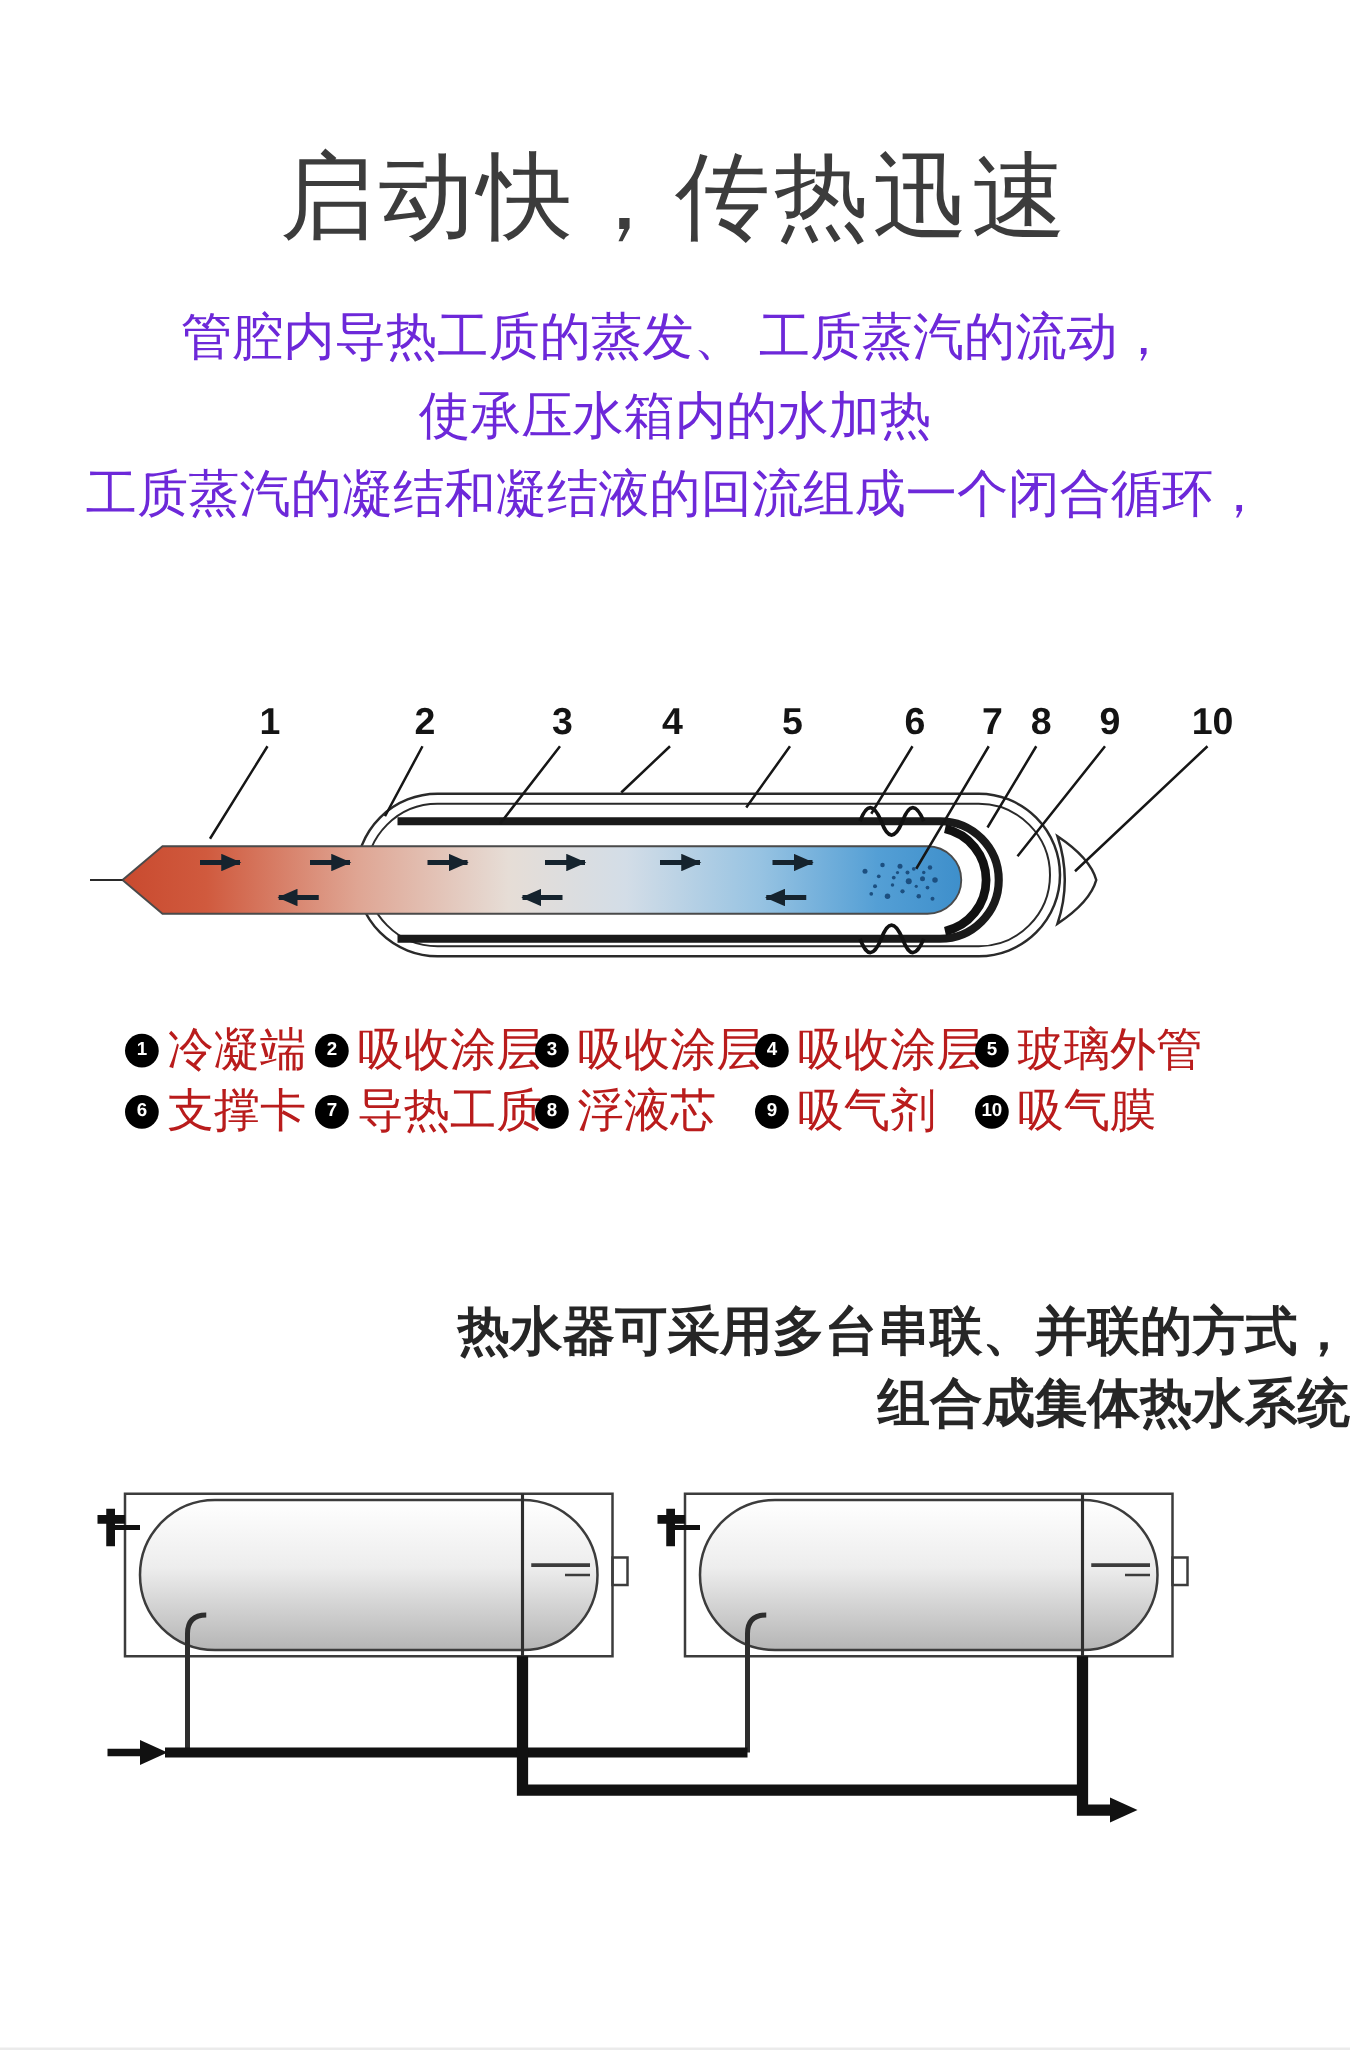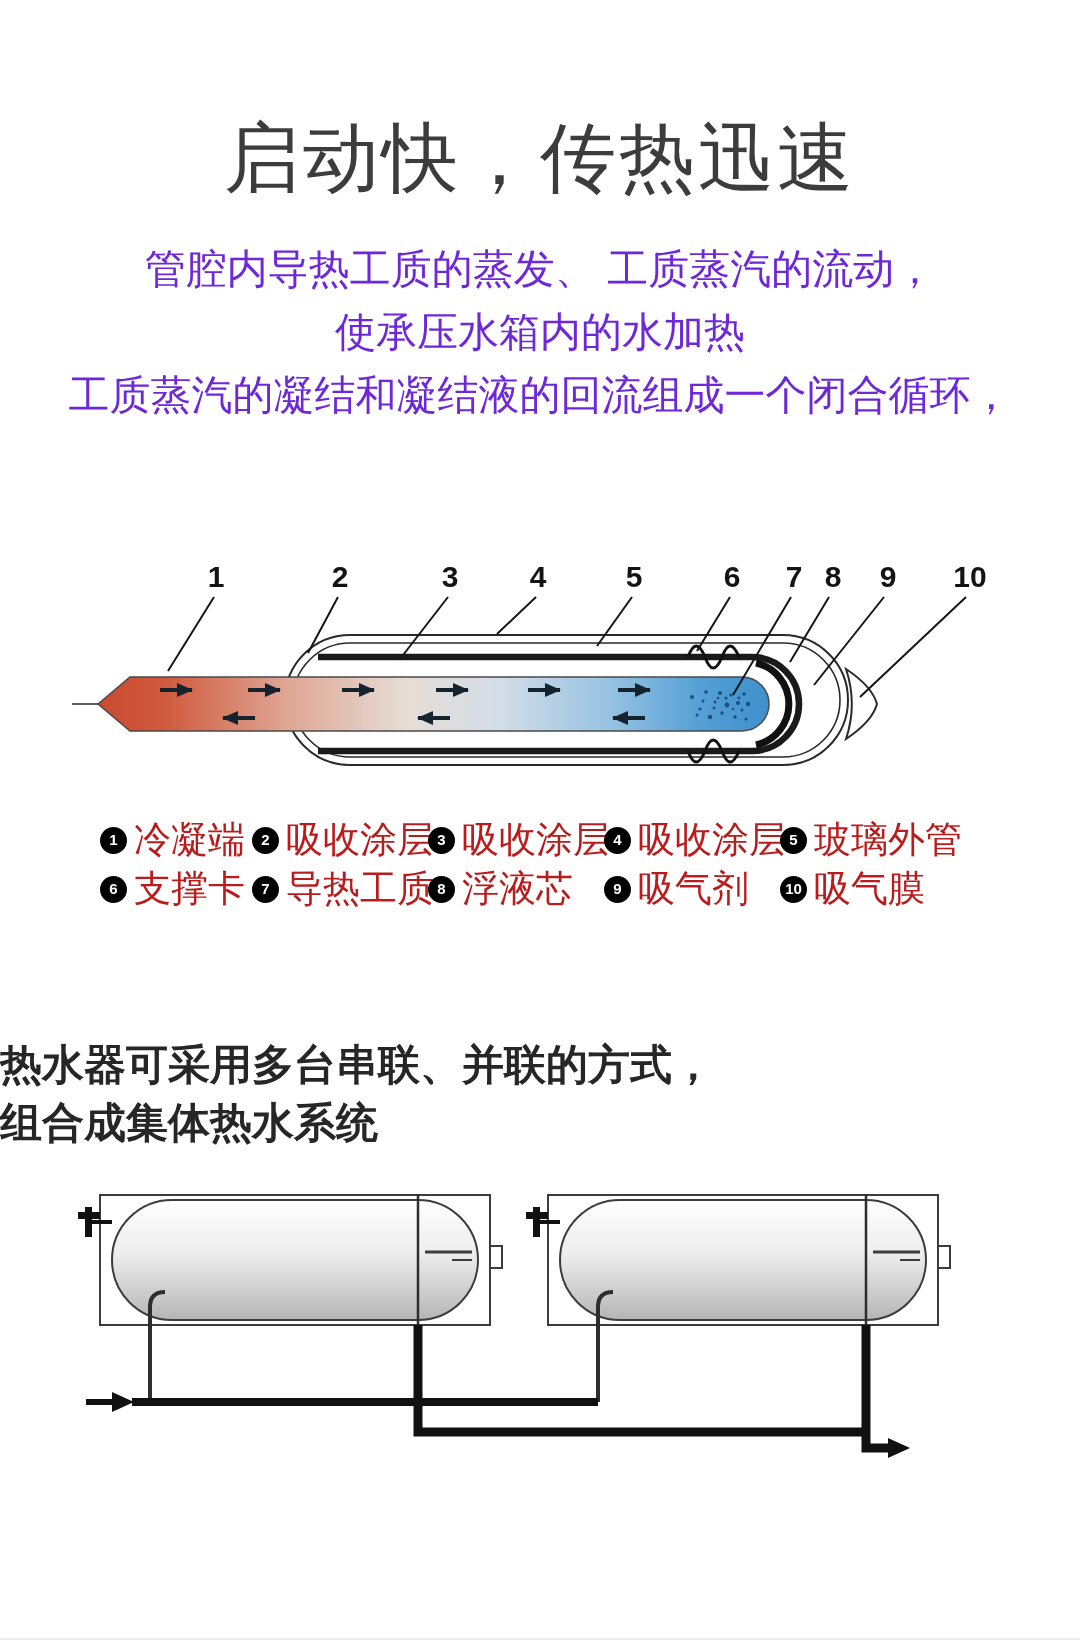--- a/index.html
+++ b/index.html
@@ -66,21 +66,21 @@
     font-weight: 700;
     margin-right: 7px;
     flex: 0 0 27px;
   }
   .legend-label {
     font-size: 37px;
     color: #b91c1c;
   }
   .system-title {
     margin: 130px 0 0 0;
-    text-align: left;
+    text-align: right;
     font-size: 42px;
     line-height: 58px;
     font-weight: 700;
     color: #262626;
   }
   .system-svg {
     display: block;
     margin-top: 28px;
   }
   .bottom-rule {

